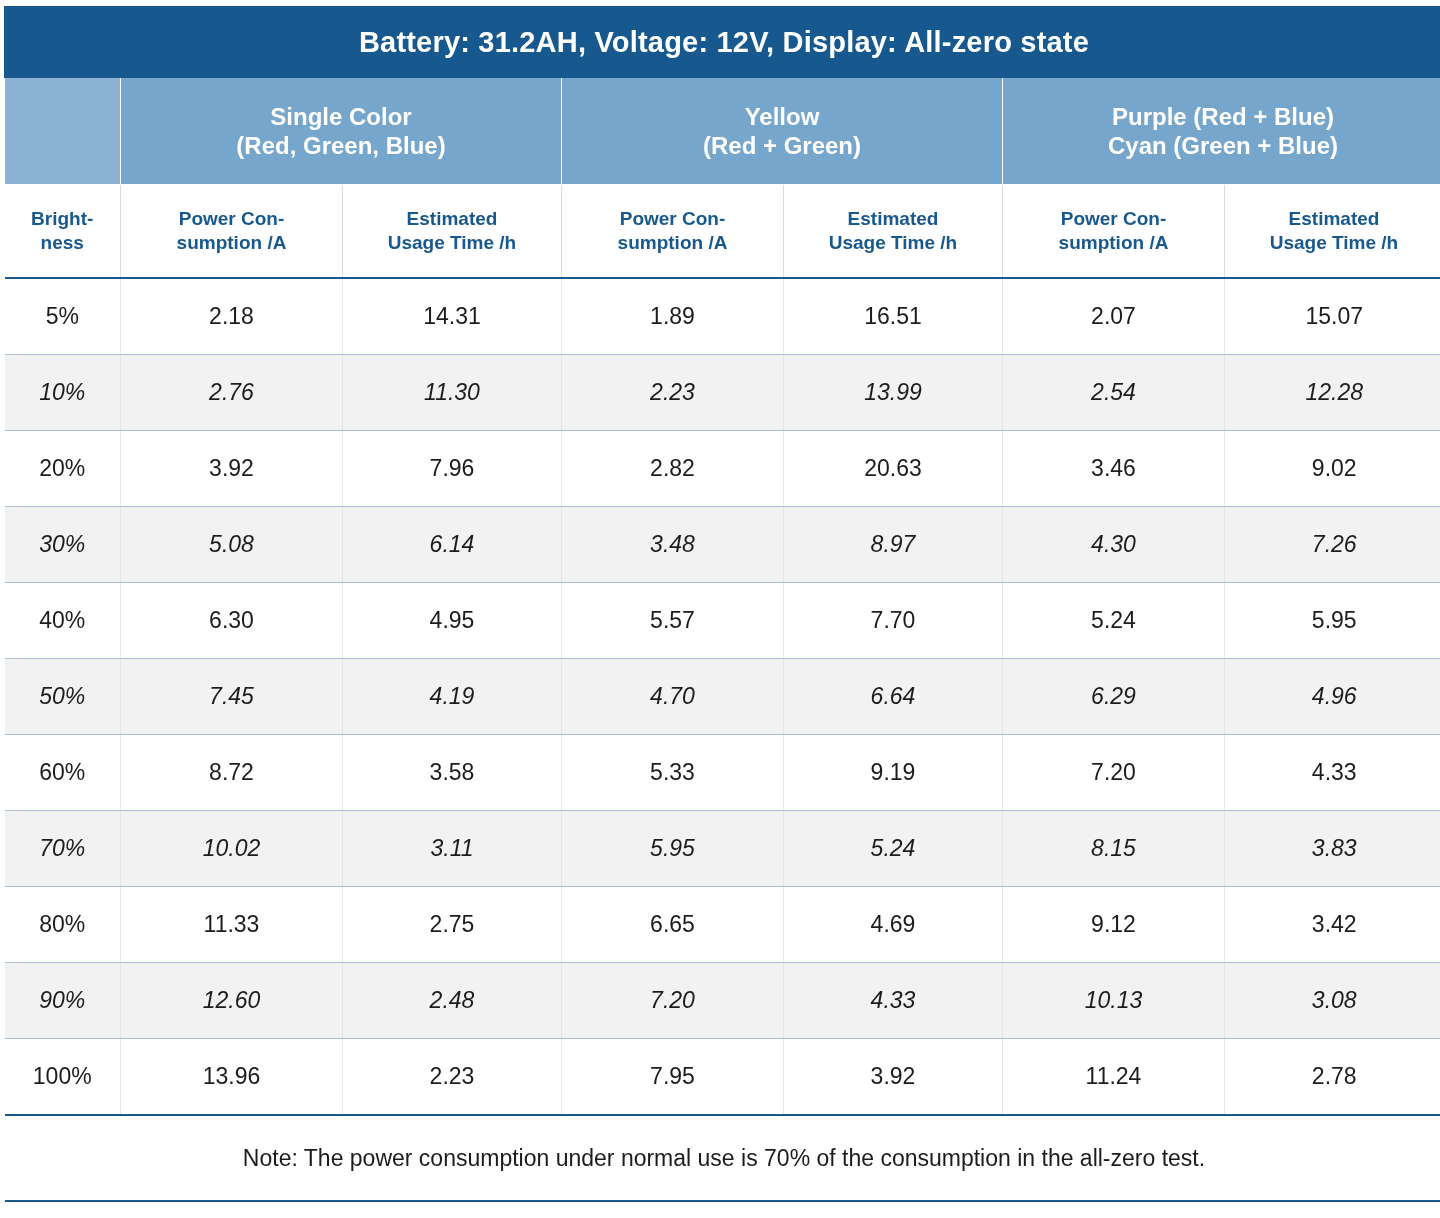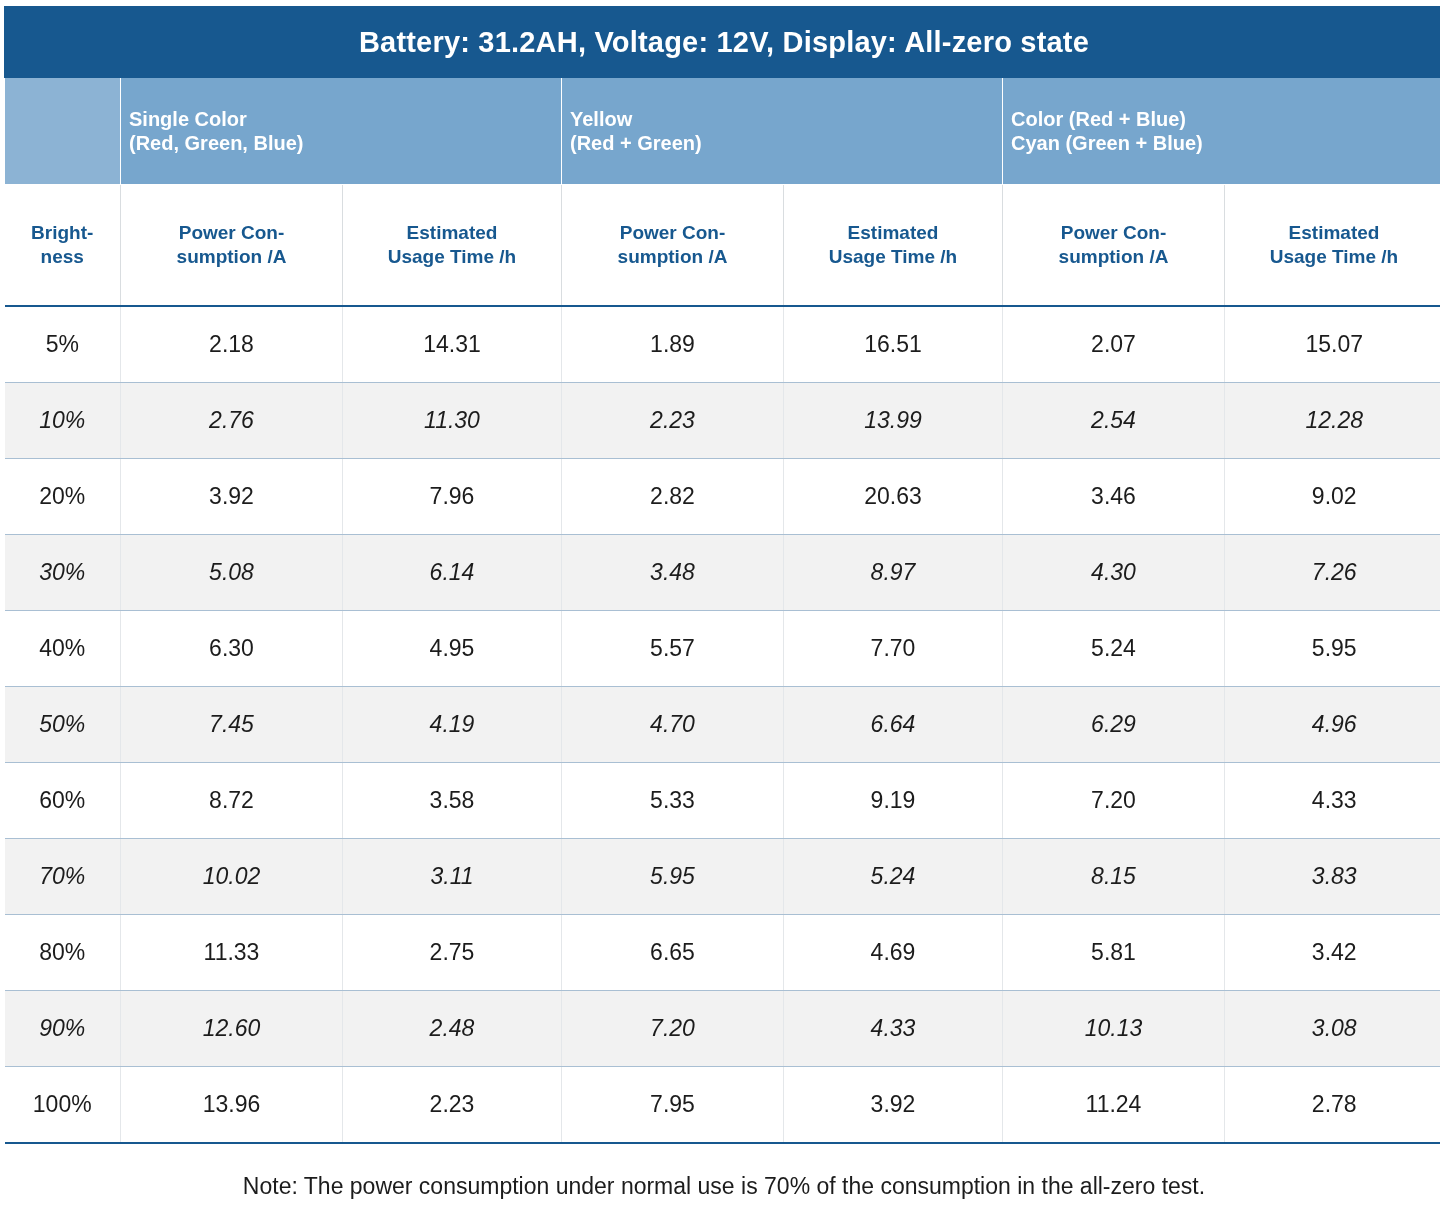--- a/index.html
+++ b/index.html
@@ -40,40 +40,40 @@
   }
   
   .group-blank {
     background: #8cb3d4;
     border: 1px solid #ffffff;
     width: 116px;
   }
   .group-head {
     background: #77a6cd;
     color: #ffffff;
-    font-size: 20px;
+    font-size: 24px;
     font-weight: bold;
-    text-align: left;
+    text-align: center;
     line-height: 1.22;
     height: 98px;
-    padding: 4px 8px;
+    padding: 4px 2px;
     border: 1px solid #ffffff;
   }
   .group-head .gl {
     display: block;
   }
   
   .sub-head {
     color: #17588f;
     font-size: 19px;
     font-weight: bold;
     text-align: center;
     line-height: 1.25;
     height: 84px;
-    padding: 18px 6px;
+    padding: 4px 6px;
     background: #ffffff;
     border-bottom: 2px solid #17588f;
     border-right: 1px solid #d9dde0;
   }
   .sub-head.first {
     border-right: 1px solid #d9dde0;
   }
   .sub-head .sl {
     display: block;
   }
@@ -134,21 +134,21 @@
         <th class="group-blank" rowspan="1"></th>
         <th class="group-head" colspan="2">
           <span class="gl">Single Color</span>
           <span class="gl">(Red, Green, Blue)</span>
         </th>
         <th class="group-head" colspan="2">
           <span class="gl">Yellow</span>
           <span class="gl">(Red + Green)</span>
         </th>
         <th class="group-head" colspan="2">
-          <span class="gl">Color (Red + Blue)</span>
+          <span class="gl">Purple (Red + Blue)</span>
           <span class="gl">Cyan (Green + Blue)</span>
         </th>
       </tr>
       <tr>
         <th class="sub-head first">
           <span class="sl">Bright-</span>
           <span class="sl">ness</span>
         </th>
         <th class="sub-head">
           <span class="sl">Power Con-</span>
@@ -248,21 +248,21 @@
         <td class="cell">5.24</td>
         <td class="cell">8.15</td>
         <td class="cell last-col">3.83</td>
       </tr>
       <tr class="row-plain">
         <td class="cell bright">80%</td>
         <td class="cell">11.33</td>
         <td class="cell">2.75</td>
         <td class="cell">6.65</td>
         <td class="cell">4.69</td>
-        <td class="cell">5.81</td>
+        <td class="cell">9.12</td>
         <td class="cell last-col">3.42</td>
       </tr>
       <tr class="row-alt">
         <td class="cell bright">90%</td>
         <td class="cell">12.60</td>
         <td class="cell">2.48</td>
         <td class="cell">7.20</td>
         <td class="cell">4.33</td>
         <td class="cell">10.13</td>
         <td class="cell last-col">3.08</td>

